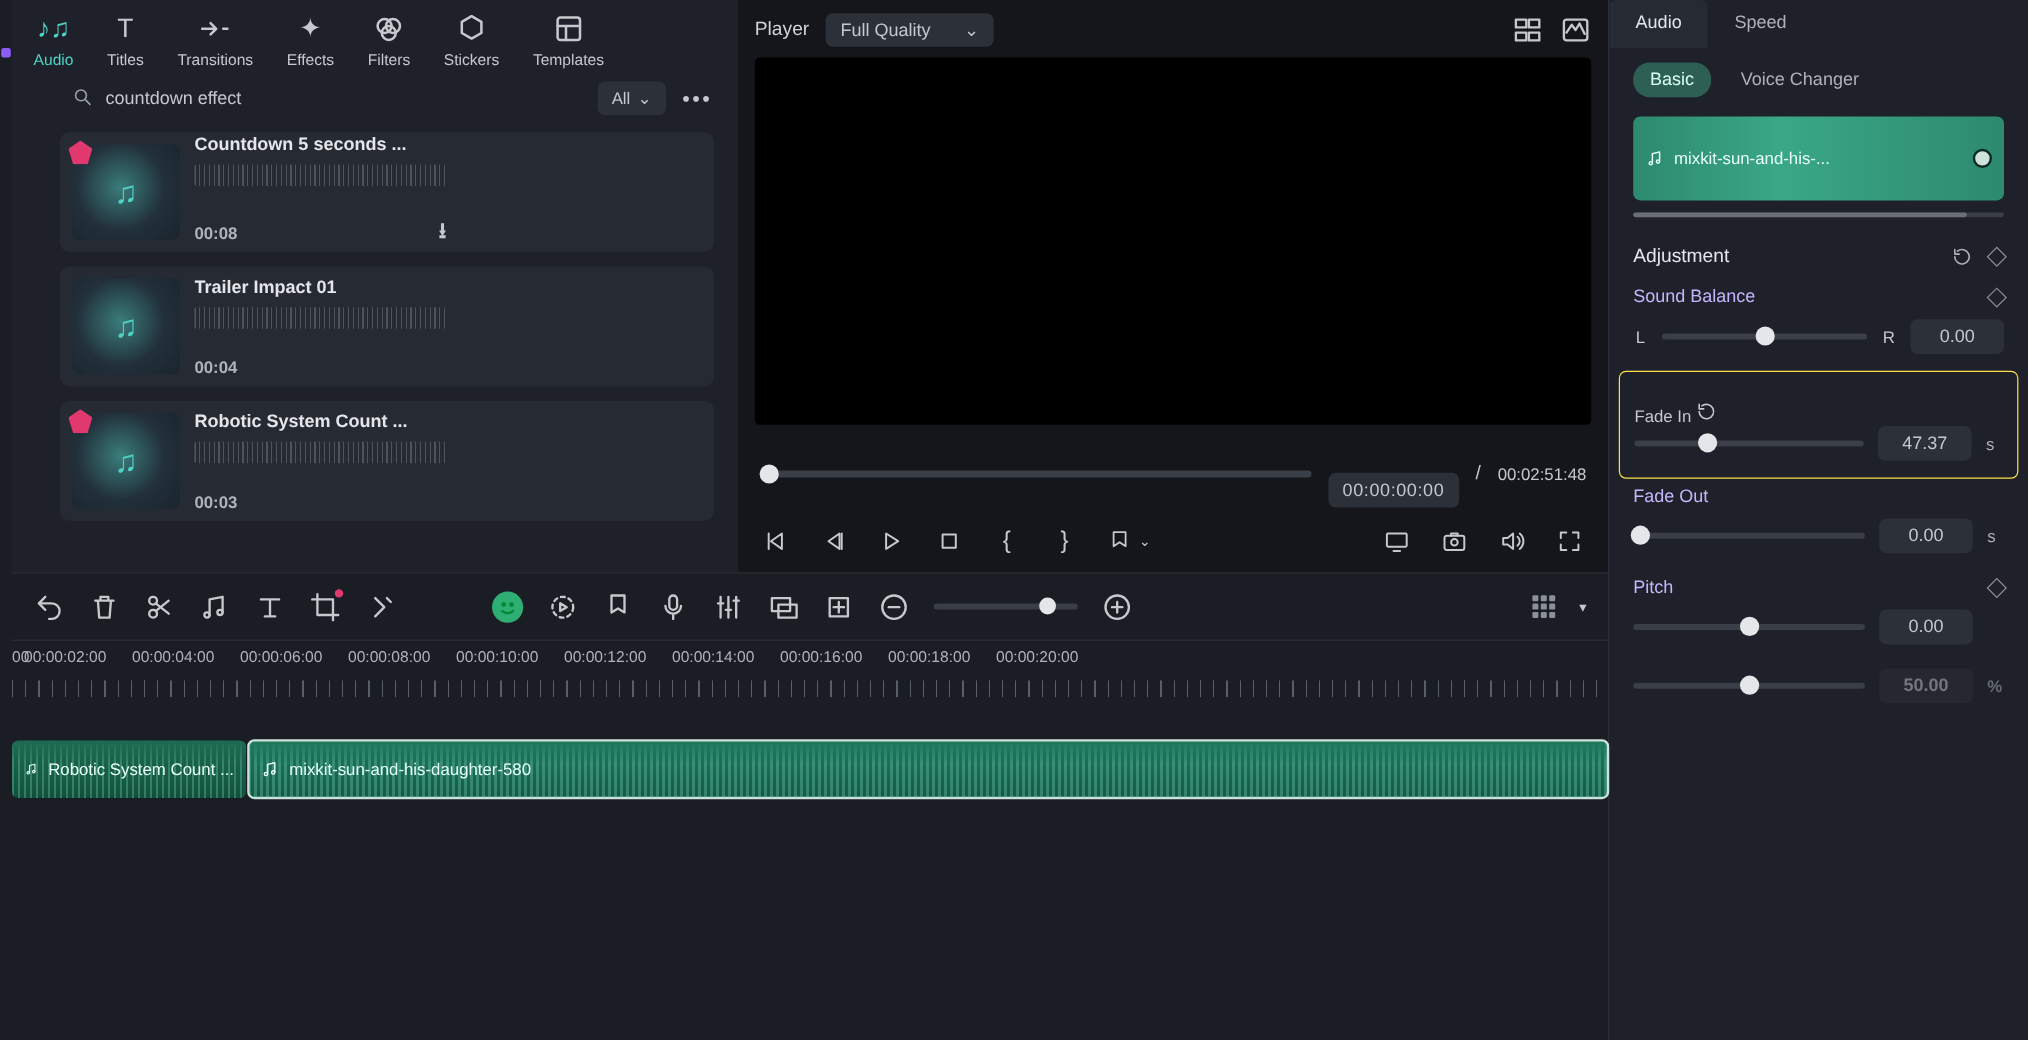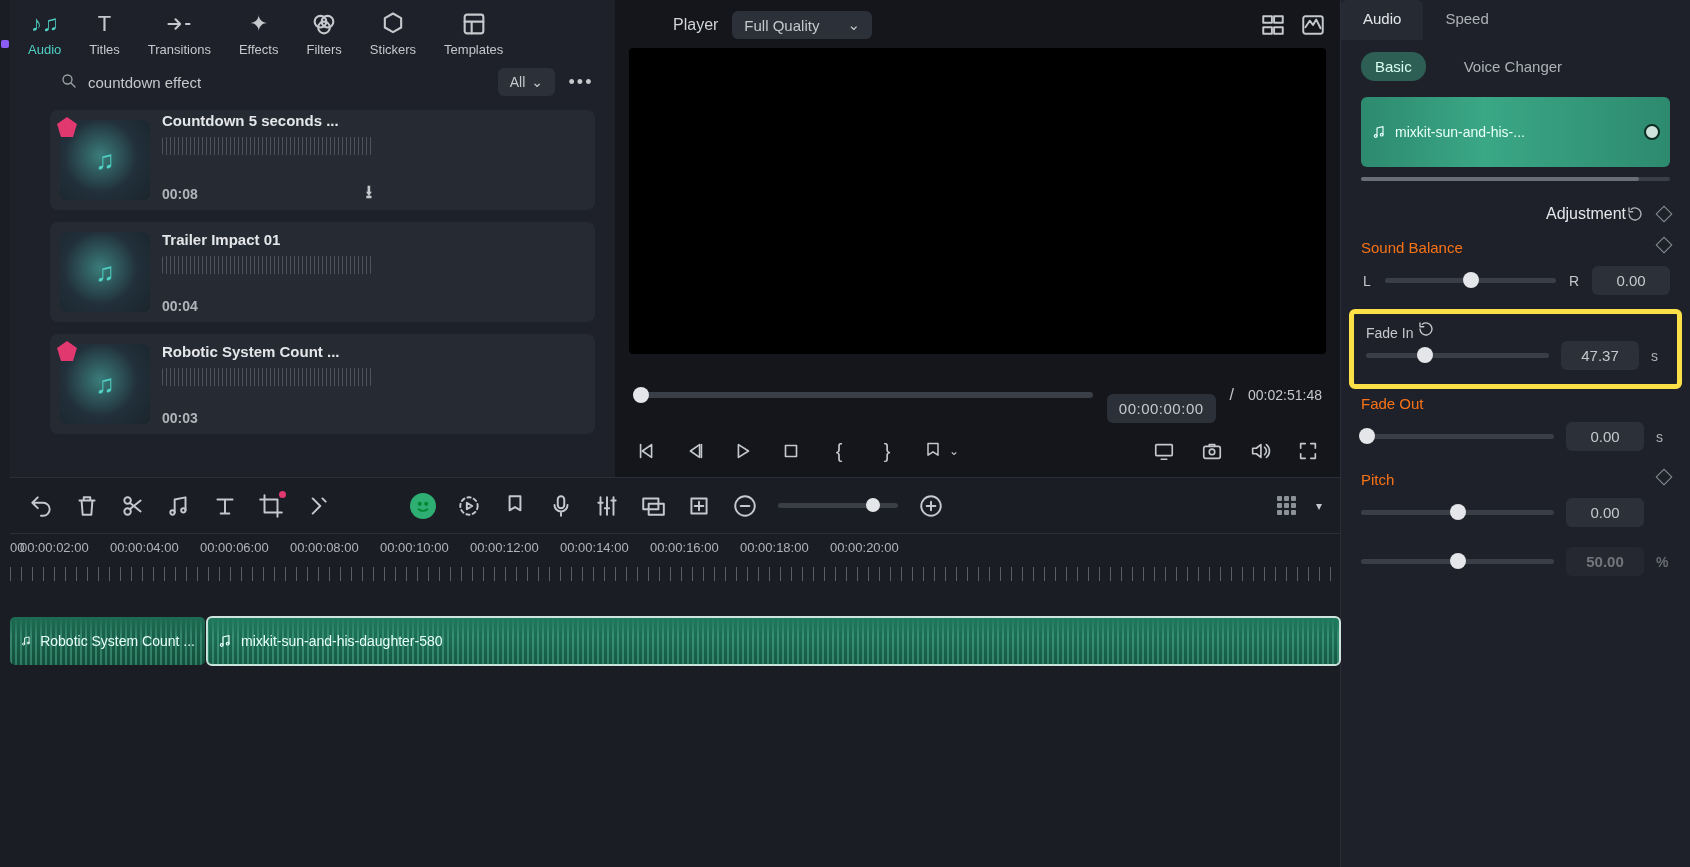--- a/index.html
+++ b/index.html
@@ -26,21 +26,21 @@
 .thumb .note { color:#4fd1c5; font-size:26px;}
 .gem { position:absolute; top:-3px; left:-3px; width:20px; height:20px; background:#e0386f; clip-path:polygon(50% 0,100% 35%,80% 100%,20% 100%,0 35%);}
 .asset-info { flex:1; display:flex; flex-direction:column; gap:8px; min-width:0;font-weight:bold;}
 .asset-title { font-size:15px; color:#e4e6e9; white-space:nowrap; overflow:hidden; text-overflow:ellipsis;}
 .wave-mini { height:18px; background:repeating-linear-gradient(90deg,#6a6e76 0 1px,transparent 1px 4px); opacity:.6; border-radius:2px; max-width:210px;}
 .asset-bottom { display:flex; justify-content:space-between; align-items:center; max-width:210px;margin-top:16px;}
 .dur { font-size:14px; color:#b0b4ba;}
 .dl { font-size:18px; color:#c5c8cc;}
 .player { flex:1; background:#14161b; display:flex; flex-direction:column; padding:10px 14px 0;}
 .player-top { display:flex; align-items:center; gap:14px; height:30px; margin-bottom:8px;}
-.player-top .lbl { font-size:16px; color:#d0d3d7;margin-left:44px;}
+.player-top .lbl { font-size:16px; color:#d0d3d7;}
 .quality { background:#2c3038; border-radius:6px; padding:5px 12px; display:flex; align-items:center; gap:28px; font-size:15px;}
 .player-top .spacer{flex:1;}
 .hdr-ico{width:26px;height:22px;display:flex;align-items:center;justify-content:center;color:#c5c8cc;}
 .viewport { flex:1; background:#000; border-radius:4px; margin-bottom:6px;}
 .scrub-row{display:flex;align-items:center;gap:14px;padding:6px 4px;}
 .scrub{flex:1;height:6px;background:#3a3e47;border-radius:3px;position:relative;}
 .scrub .knob{position:absolute;left:0;top:-5px;width:16px;height:16px;border-radius:50%;background:#e4e6e9;}
 .timebox{background:#2c3038;border-radius:6px;padding:6px 12px;font-size:15px;letter-spacing:.5px;margin-top:28px;}
 .slash{font-size:16px;}
 .transport{display:flex;align-items:center;gap:24px;padding:10px 6px 14px;}
@@ -73,40 +73,40 @@
  mask:linear-gradient(transparent 0,#000 40%,#000 100%); opacity:.7;}
 .clip .mic{width:16px;height:16px;z-index:1;}
 .clip span{z-index:1;white-space:nowrap;}
 .clip.sel{outline:2px solid #cfe3dd;outline-offset:-1px;}
 
 .rpanel{width:350px;background:#1e2129;border-left:1px solid #2b2e36;display:flex;flex-direction:column;padding-bottom:10px;overflow-y:auto;}
 .rpanel::-webkit-scrollbar{width:8px;} .rpanel::-webkit-scrollbar-thumb{background:#42464f;border-radius:4px;}
 .rtabs{display:flex;height:40px;}
 .rtab{padding:10px 22px;font-size:15px;color:#aeb2b8;cursor:pointer;}
 .rtab.active{background:#262a33;color:#e4e6e9;border-radius:6px 6px 0 0;}
-.subtabs{display:flex;gap:24px;padding:12px 20px;}
+.subtabs{display:flex;gap:11px;padding:12px 20px;}
 .subtab{font-size:15px;color:#aeb2b8;padding:6px 14px;border-radius:14px;}
 .subtab.active{background:#2e5f54;color:#d8fff1;}
 .clip-prev{margin:4px 20px 10px;height:70px;border-radius:6px;background:linear-gradient(90deg,#2d8a6e,#3aa785 40%,#2d8a6e);position:relative;display:flex;align-items:center;padding:0 10px;color:#e8fff8;font-size:14px;gap:8px;overflow:hidden;}
 .clip-prev .ring{width:16px;height:16px;border:2px solid #0c2c22;border-radius:50%;background:#cfe3dd;margin-left:auto;}
 .thinbar{height:4px;background:#3a3e47;margin:0 20px 14px;border-radius:2px;position:relative;}
 .thinbar::before{content:"";position:absolute;left:0;top:0;bottom:0;width:90%;background:#6a6e76;border-radius:2px;}
-.sec-hdr{display:flex;align-items:center;justify-content:flex-end;padding:10px 20px;font-size:16px;color:#e4e6e9;border-top:1px solid #2b2e36;}
+.sec-hdr{display:flex;align-items:center;justify-content:space-between;padding:10px 20px;font-size:16px;color:#e4e6e9;border-top:1px solid #2b2e36;}
 .sec-hdr.first{border-top:none;}
 .icorow{display:flex;gap:14px;align-items:center;color:#aeb2b8;}
 .reset-ico{width:18px;height:18px;}
 .param{padding:6px 20px 14px;}
-.param .plabel{display:flex;justify-content:space-between;align-items:flex-start;font-size:15px;color:#f97316;margin-bottom:10px;}
+.param .plabel{display:flex;justify-content:space-between;align-items:center;font-size:15px;color:#c4b5fd;margin-bottom:10px;}
 .slider-row{display:flex;align-items:center;gap:12px;}
 .slider-row .lr{width:12px;text-align:center;font-size:14px;}
 .sld{flex:1;height:5px;background:#3a3e47;border-radius:3px;position:relative;}
 .sld .k{position:absolute;top:-6px;width:16px;height:16px;border-radius:50%;background:#e4e6e9;}
 .valbox{background:#2c3038;border-radius:6px;padding:6px 0;width:78px;text-align:center;font-size:15px;}
 .unit{width:14px;font-size:14px;color:#aeb2b8;}
-.hl{border:5px solid #fde047;border-radius:6px;margin:0 8px;padding:6px 12px 14px;}
+.hl{border:1px solid #fde047;border-radius:6px;margin:0 8px;padding:24px 12px 14px;}
 .hl .plabel{padding:0;}
 .toggle{width:40px;height:22px;background:#3a3e47;border-radius:11px;position:relative;}
 .toggle .tk{position:absolute;right:2px;top:2px;width:18px;height:18px;border-radius:50%;background:#9aa0a6;}
 .dim .valbox,.dim .unit{opacity:.5;font-weight:bold;}
 .diamond{width:12px;height:12px;transform:rotate(45deg);border:1.5px solid #8c9097;}
 svg{fill:none;stroke:currentColor;stroke-width:1.8;stroke-linecap:round;stroke-linejoin:round;}
 </style>
 </head>
 <body>
 

